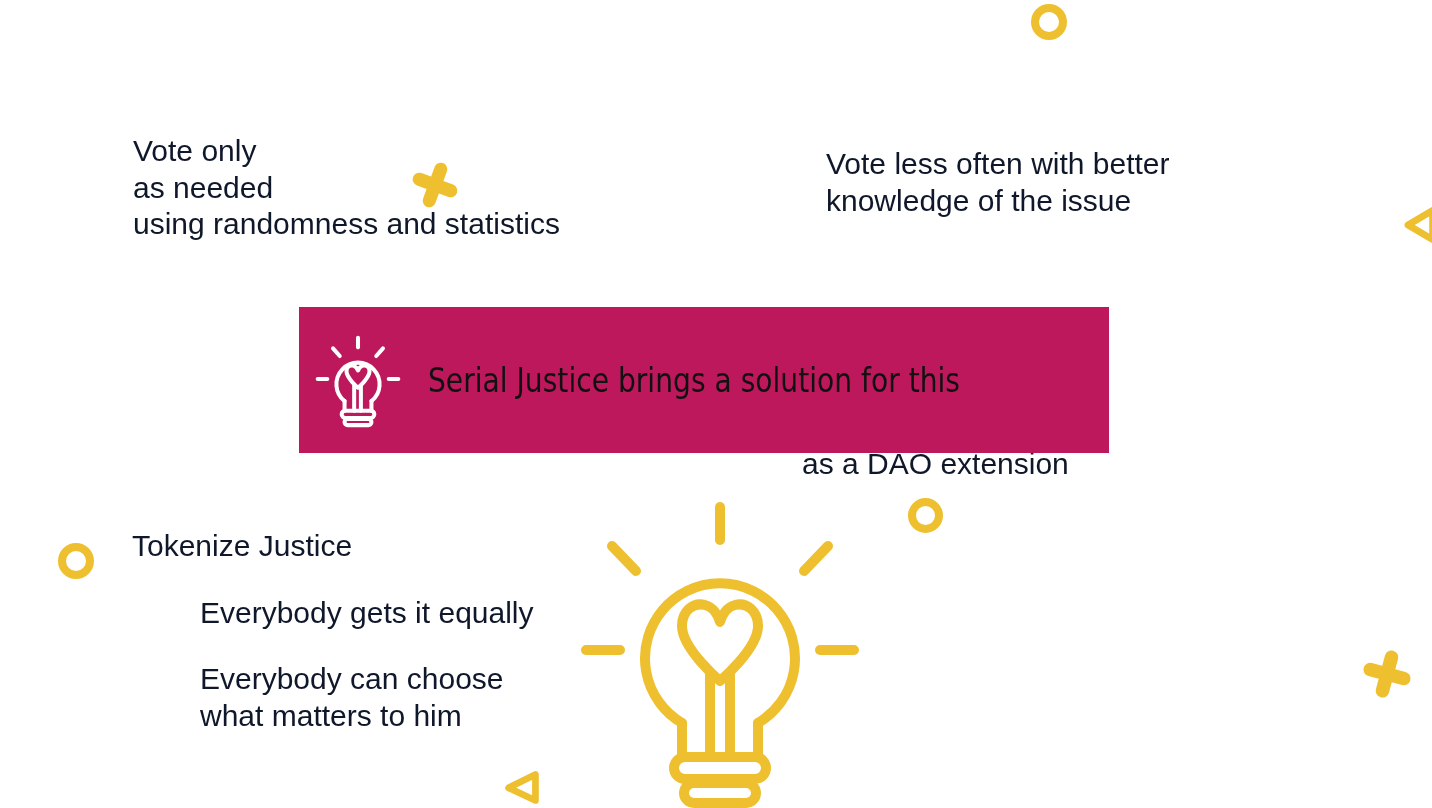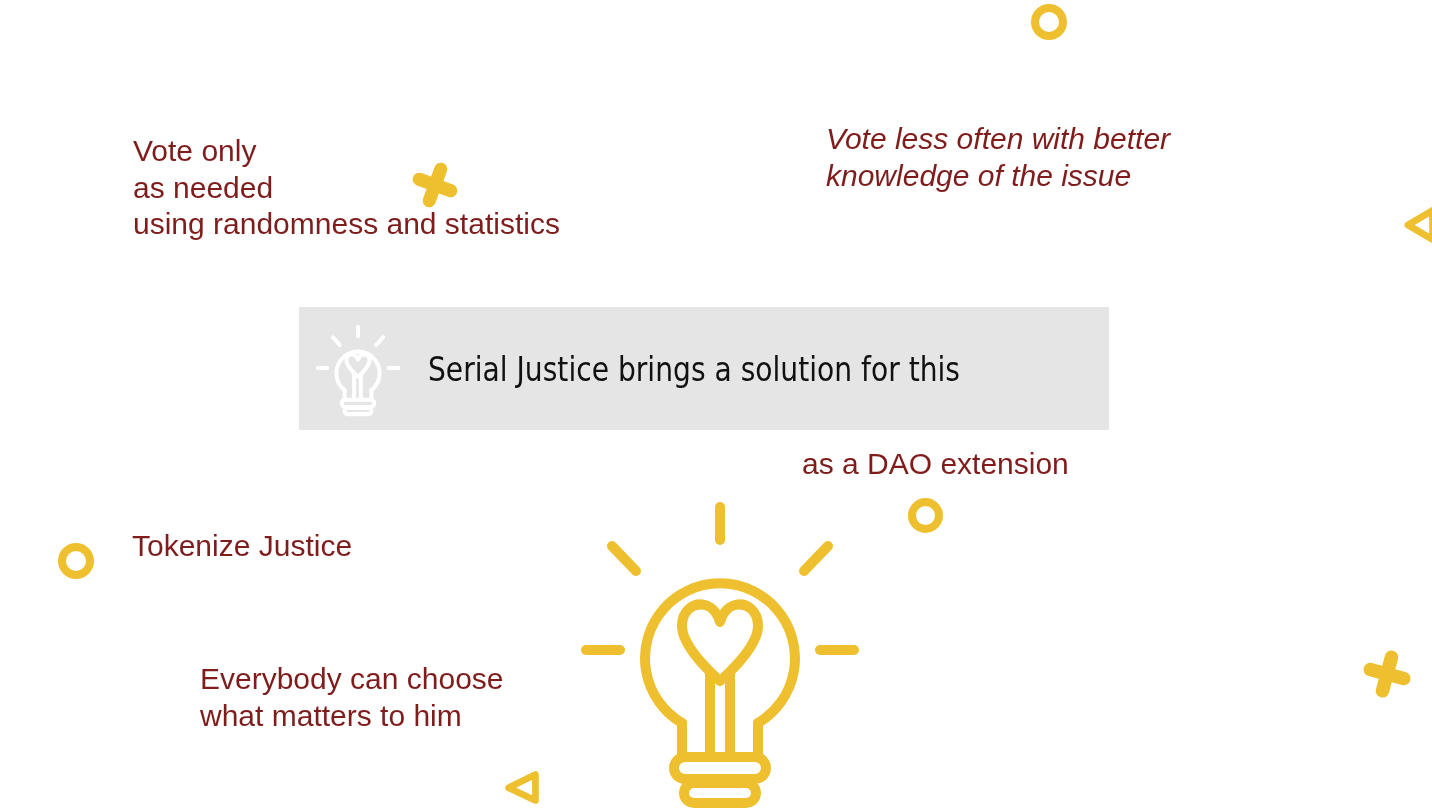--- a/index.html
+++ b/index.html
@@ -12,45 +12,45 @@
   }
   #slide {
     position: relative;
     width: 1432px;
     height: 808px;
     background: #ffffff;
     overflow: hidden;
   }
   .txt {
     position: absolute;
-    color: #7f1d1d;
+    color: #0f172a;
     font-family: "Liberation Sans", sans-serif;
     font-size: 30px;
     line-height: 36.5px;
     white-space: pre;
     letter-spacing: 0px;
   }
 
   
   #t-vote-only      { left: 133px; top: 133px; }
-  #t-vote-less      { left: 826px; top: 121px; font-style: italic; }
+  #t-vote-less      { left: 826px; top: 146px; }
   #t-dao            { left: 802px; top: 446px; }
   #t-tokenize       { left: 132px; top: 528px; }
   #t-equally        { left: 200px; top: 595px; }
   #t-choose         { left: 200px; top: 661px; }
   #t-each-vote      { left: 991px; top: 562px; }
 
   
   #banner {
     position: absolute;
     left: 299px;
     top: 307px;
     width: 810px;
-    height: 123px;
-    background: #e5e5e5;
+    height: 146px;
+    background: #be185d;
     display: flex;
     align-items: center;
   }
   #banner-bulb {
     width: 96px;
     height: 96px;
     margin-left: 11px;
     flex: 0 0 auto;
   }
   #banner-text {
@@ -104,20 +104,21 @@
 as needed
 using randomness and statistics</div>
 
   <div class="txt" id="t-vote-less">Vote less often with better
 knowledge of the issue</div>
 
   <div class="txt" id="t-tokenize">Tokenize Justice</div>
 
   <div class="txt" id="t-dao">as a DAO extension</div>
 
+  <div class="txt" id="t-equally">Everybody gets it equally</div>
 
   <div class="txt" id="t-choose">Everybody can choose
 what matters to him</div>
 
 
   <div id="banner">
     <svg id="banner-bulb" viewBox="0 0 100 100">
       <g fill="none" stroke="#ffffff" stroke-width="4.2" stroke-linecap="round" stroke-linejoin="round">
 
         <line x1="50" y1="6" x2="50" y2="16"></line>

